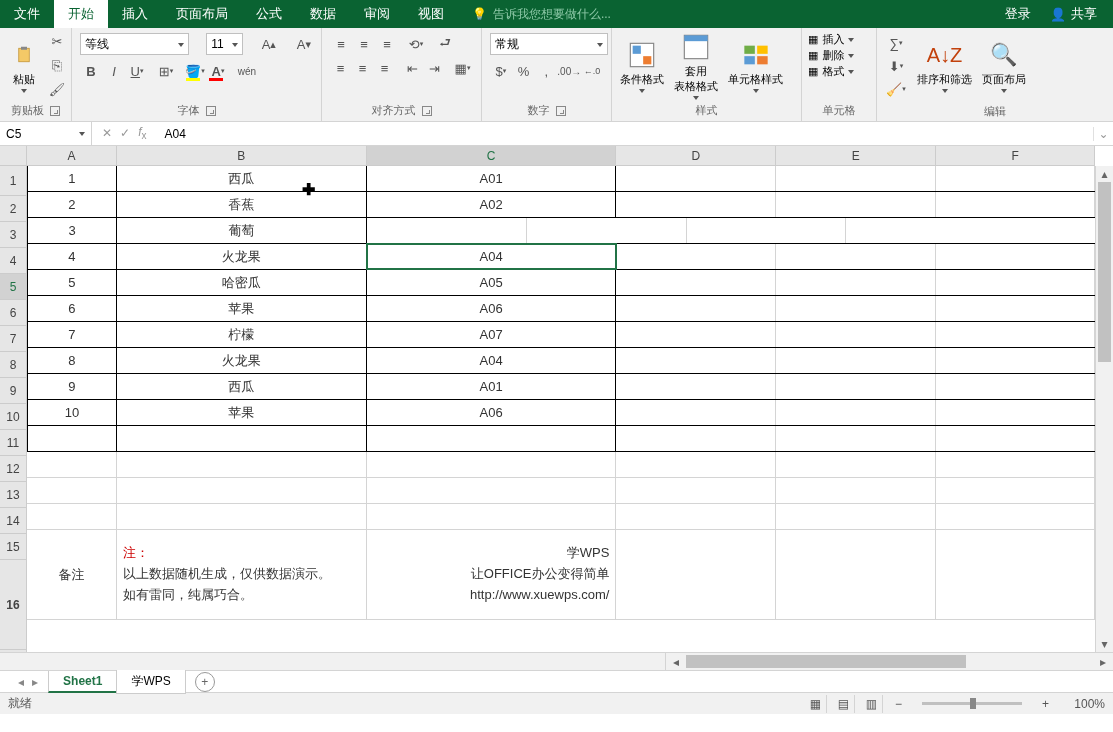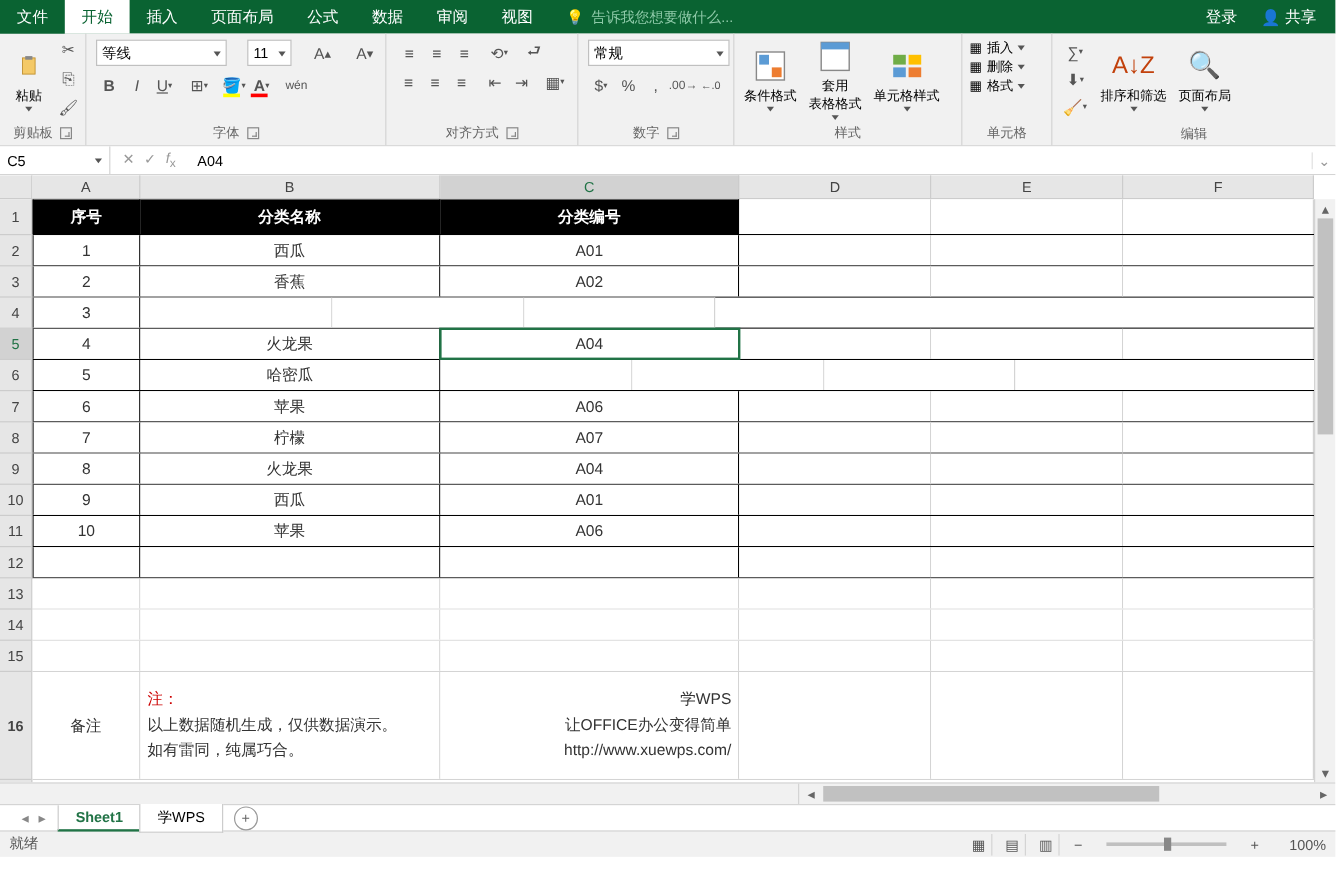--- a/index.html
+++ b/index.html
@@ -335,61 +335,55 @@
       <div class="row-h" style="height: 26px;">9</div>
       <div class="row-h" style="height: 26px;">10</div>
       <div class="row-h" style="height: 26px;">11</div>
       <div class="row-h" style="height: 26px;">12</div>
       <div class="row-h" style="height: 26px;">13</div>
       <div class="row-h" style="height: 26px;">14</div>
       <div class="row-h" style="height: 26px;">15</div>
       <div class="row-h" style="height: 90px; font-weight: bold;">16</div>
     </div>
   <div class="cells" id="cells">
-      <div class="cell-row thick-row" style="height: 30px; border-bottom: 1px solid rgb(0, 0, 0);">
-        <div class="cell black-hdr" style="width: 90px; border-left: 1px solid rgb(0, 0, 0);">序号</div>
-        <div class="cell black-hdr" style="width: 250px;">分类名称</div>
-        <div class="cell black-hdr" style="width: 250px;">分类编号</div>
-        <div class="cell" style="width: 160px;"></div>
-        <div class="cell" style="width: 160px;"></div>
-        <div class="cell" style="width: 159px;"></div>
-      </div>
       <div class="cell-row thick-row" style="height: 26px;">
         <div class="cell" style="width: 90px; border-right: 1px solid rgb(0, 0, 0); border-left: 1px solid rgb(0, 0, 0);">1</div>
         <div class="cell" style="width: 250px; border-right: 1px solid rgb(0, 0, 0);">西瓜</div>
         <div class="cell" style="width: 250px; border-right: 1px solid rgb(0, 0, 0);">A01</div>
         <div class="cell" style="width: 160px;"></div>
         <div class="cell" style="width: 160px;"></div>
         <div class="cell" style="width: 159px;"></div>
       </div>
       <div class="cell-row thick-row" style="height: 26px;">
         <div class="cell" style="width: 90px; border-right: 1px solid rgb(0, 0, 0); border-left: 1px solid rgb(0, 0, 0);">2</div>
         <div class="cell" style="width: 250px; border-right: 1px solid rgb(0, 0, 0);">香蕉</div>
         <div class="cell" style="width: 250px; border-right: 1px solid rgb(0, 0, 0);">A02</div>
         <div class="cell" style="width: 160px;"></div>
         <div class="cell" style="width: 160px;"></div>
         <div class="cell" style="width: 159px;"></div>
       </div>
       <div class="cell-row thick-row" style="height: 26px;">
         <div class="cell" style="width: 90px; border-right: 1px solid rgb(0, 0, 0); border-left: 1px solid rgb(0, 0, 0);">3</div>
+        <div class="cell" style="width: 250px; border-right: 1px solid rgb(0, 0, 0);">葡萄</div>
         <div class="cell" style="width: 160px;"></div>
         <div class="cell" style="width: 160px;"></div>
         <div class="cell" style="width: 159px;"></div>
       </div>
       <div class="cell-row thick-row" style="height: 26px;">
         <div class="cell" style="width: 90px; border-right: 1px solid rgb(0, 0, 0); border-left: 1px solid rgb(0, 0, 0);">4</div>
         <div class="cell" style="width: 250px; border-right: 1px solid rgb(0, 0, 0);">火龙果</div>
         <div class="cell sel-cell" style="width: 250px; border-right: 1px solid rgb(0, 0, 0);">A04</div>
         <div class="cell" style="width: 160px;"></div>
         <div class="cell" style="width: 160px;"></div>
         <div class="cell" style="width: 159px;"></div>
       </div>
       <div class="cell-row thick-row" style="height: 26px;">
         <div class="cell" style="width: 90px; border-right: 1px solid rgb(0, 0, 0); border-left: 1px solid rgb(0, 0, 0);">5</div>
         <div class="cell" style="width: 250px; border-right: 1px solid rgb(0, 0, 0);">哈密瓜</div>
+        <div class="cell" style="width: 250px; border-right: 1px solid rgb(0, 0, 0);">A05</div>
         <div class="cell" style="width: 160px;"></div>
         <div class="cell" style="width: 160px;"></div>
         <div class="cell" style="width: 159px;"></div>
       </div>
       <div class="cell-row thick-row" style="height: 26px;">
         <div class="cell" style="width: 90px; border-right: 1px solid rgb(0, 0, 0); border-left: 1px solid rgb(0, 0, 0);">6</div>
         <div class="cell" style="width: 250px; border-right: 1px solid rgb(0, 0, 0);">苹果</div>
         <div class="cell" style="width: 250px; border-right: 1px solid rgb(0, 0, 0);">A06</div>
         <div class="cell" style="width: 160px;"></div>
         <div class="cell" style="width: 160px;"></div>

